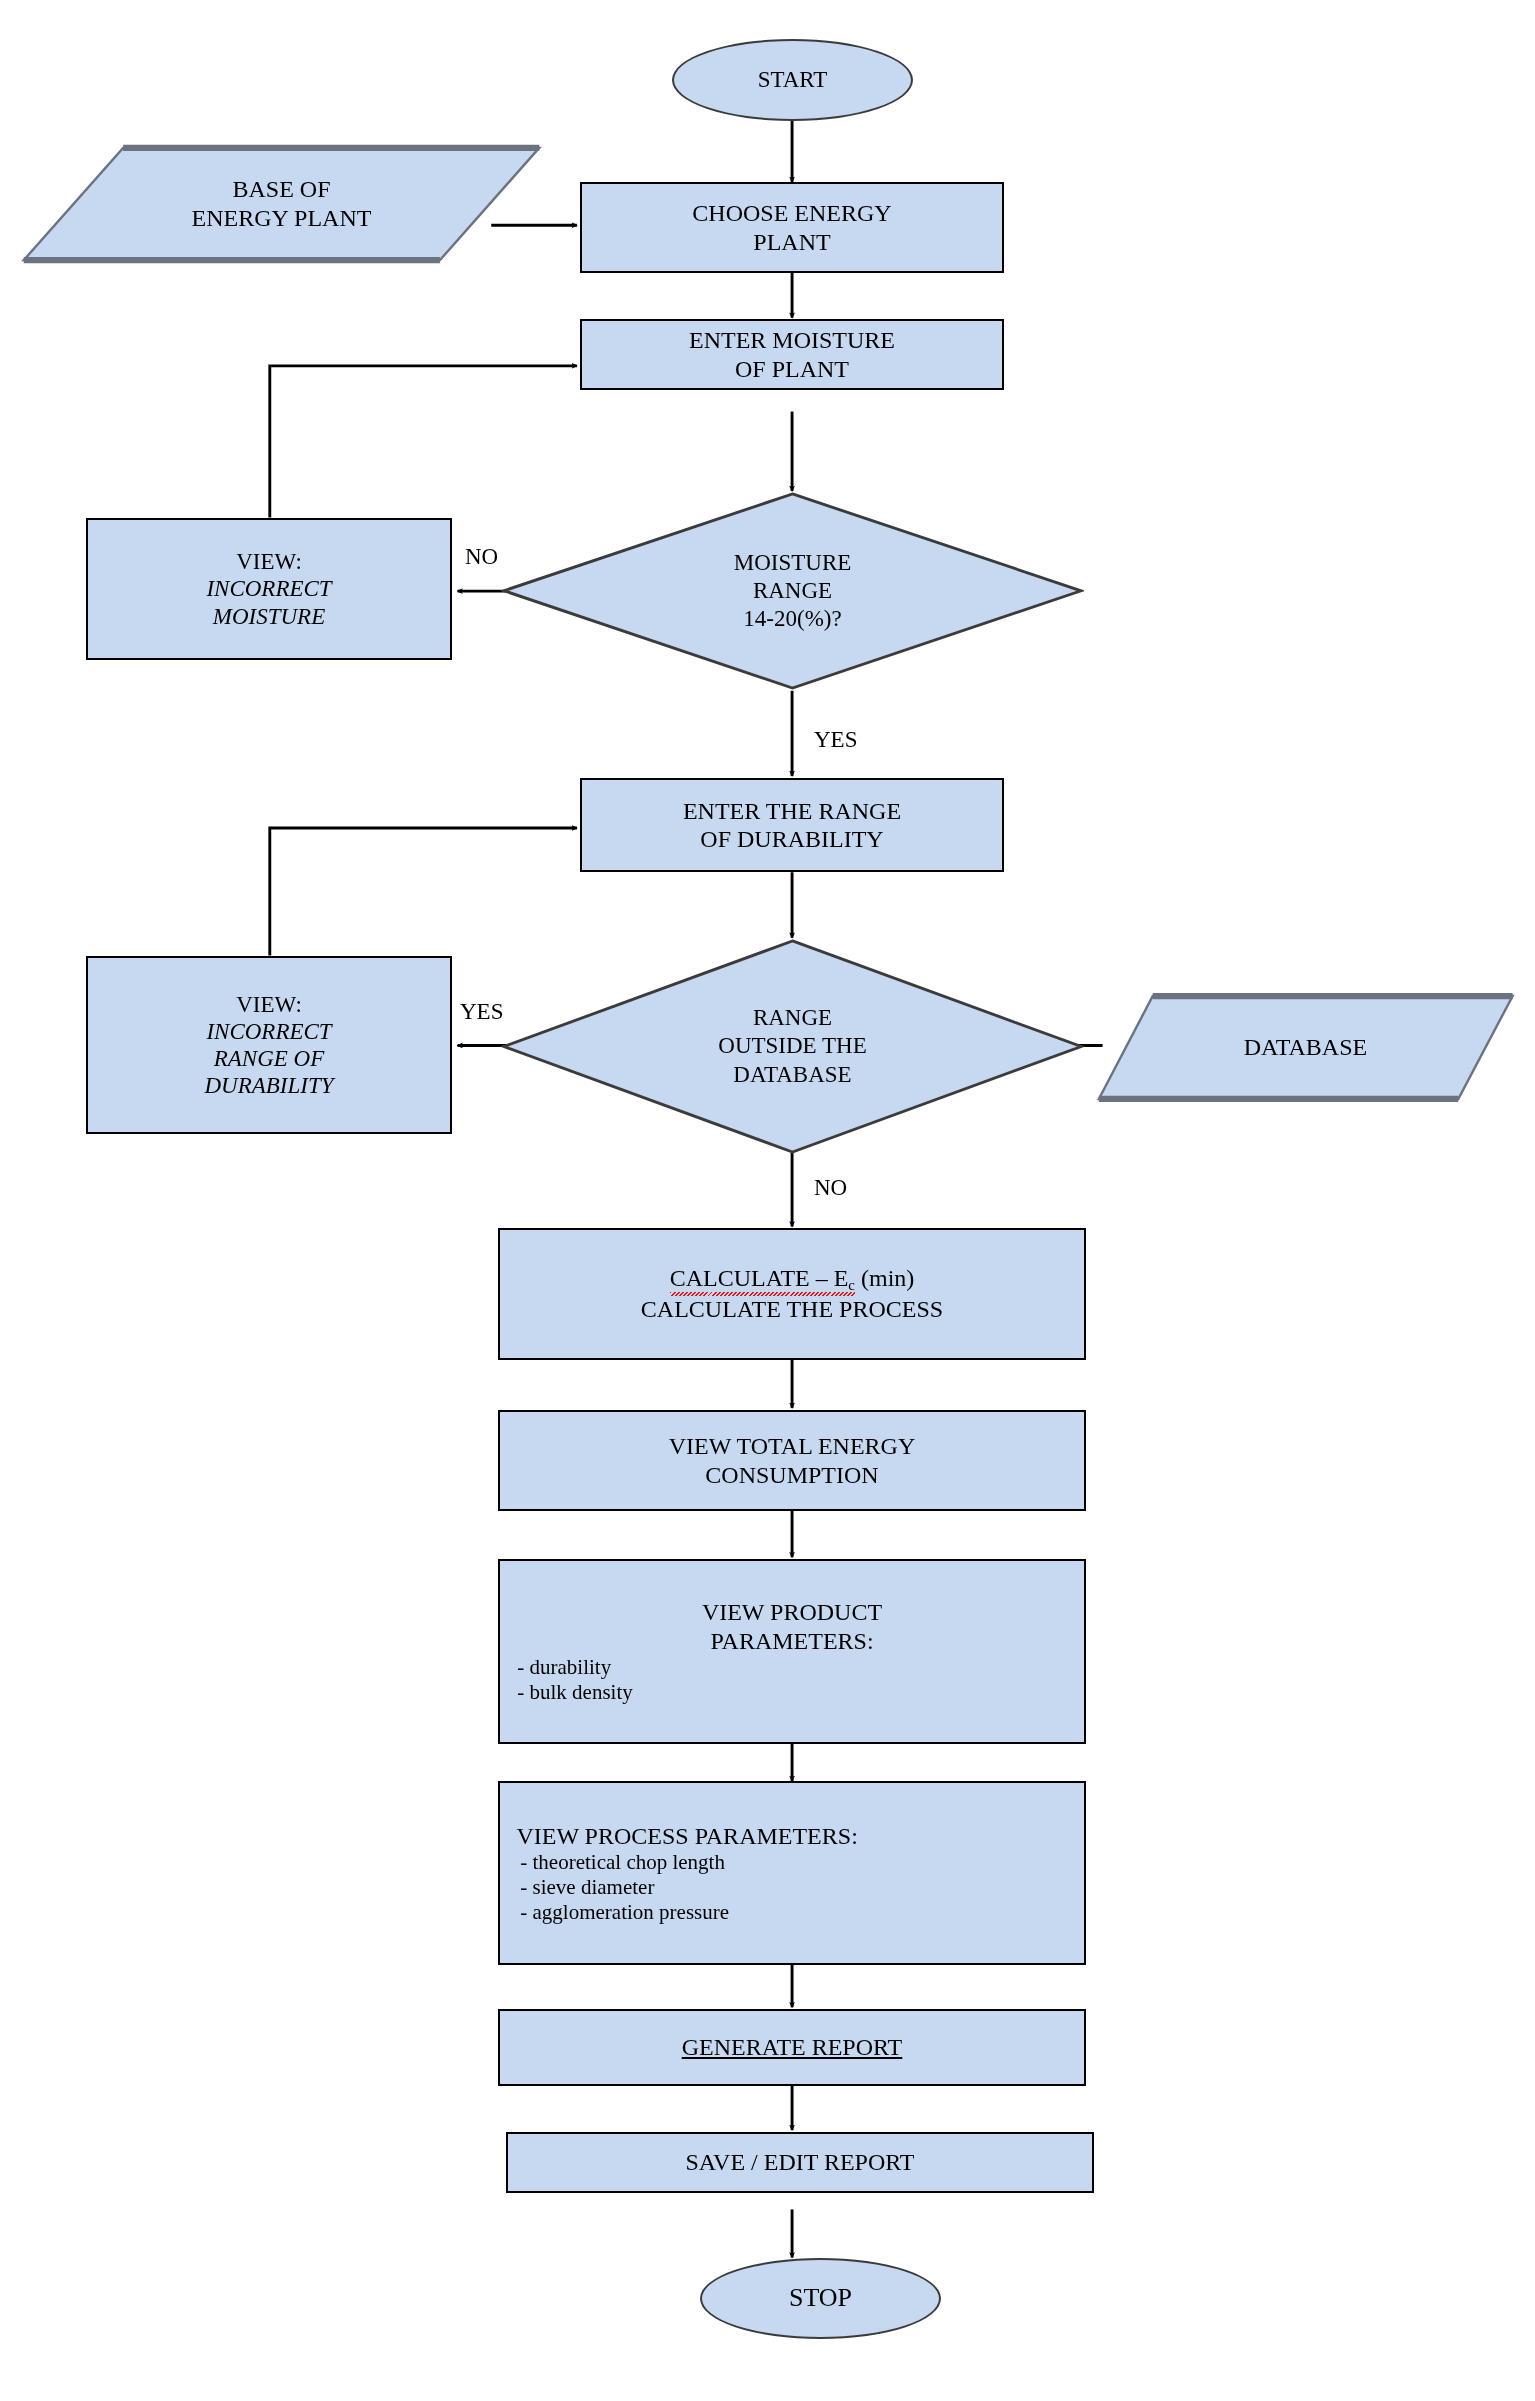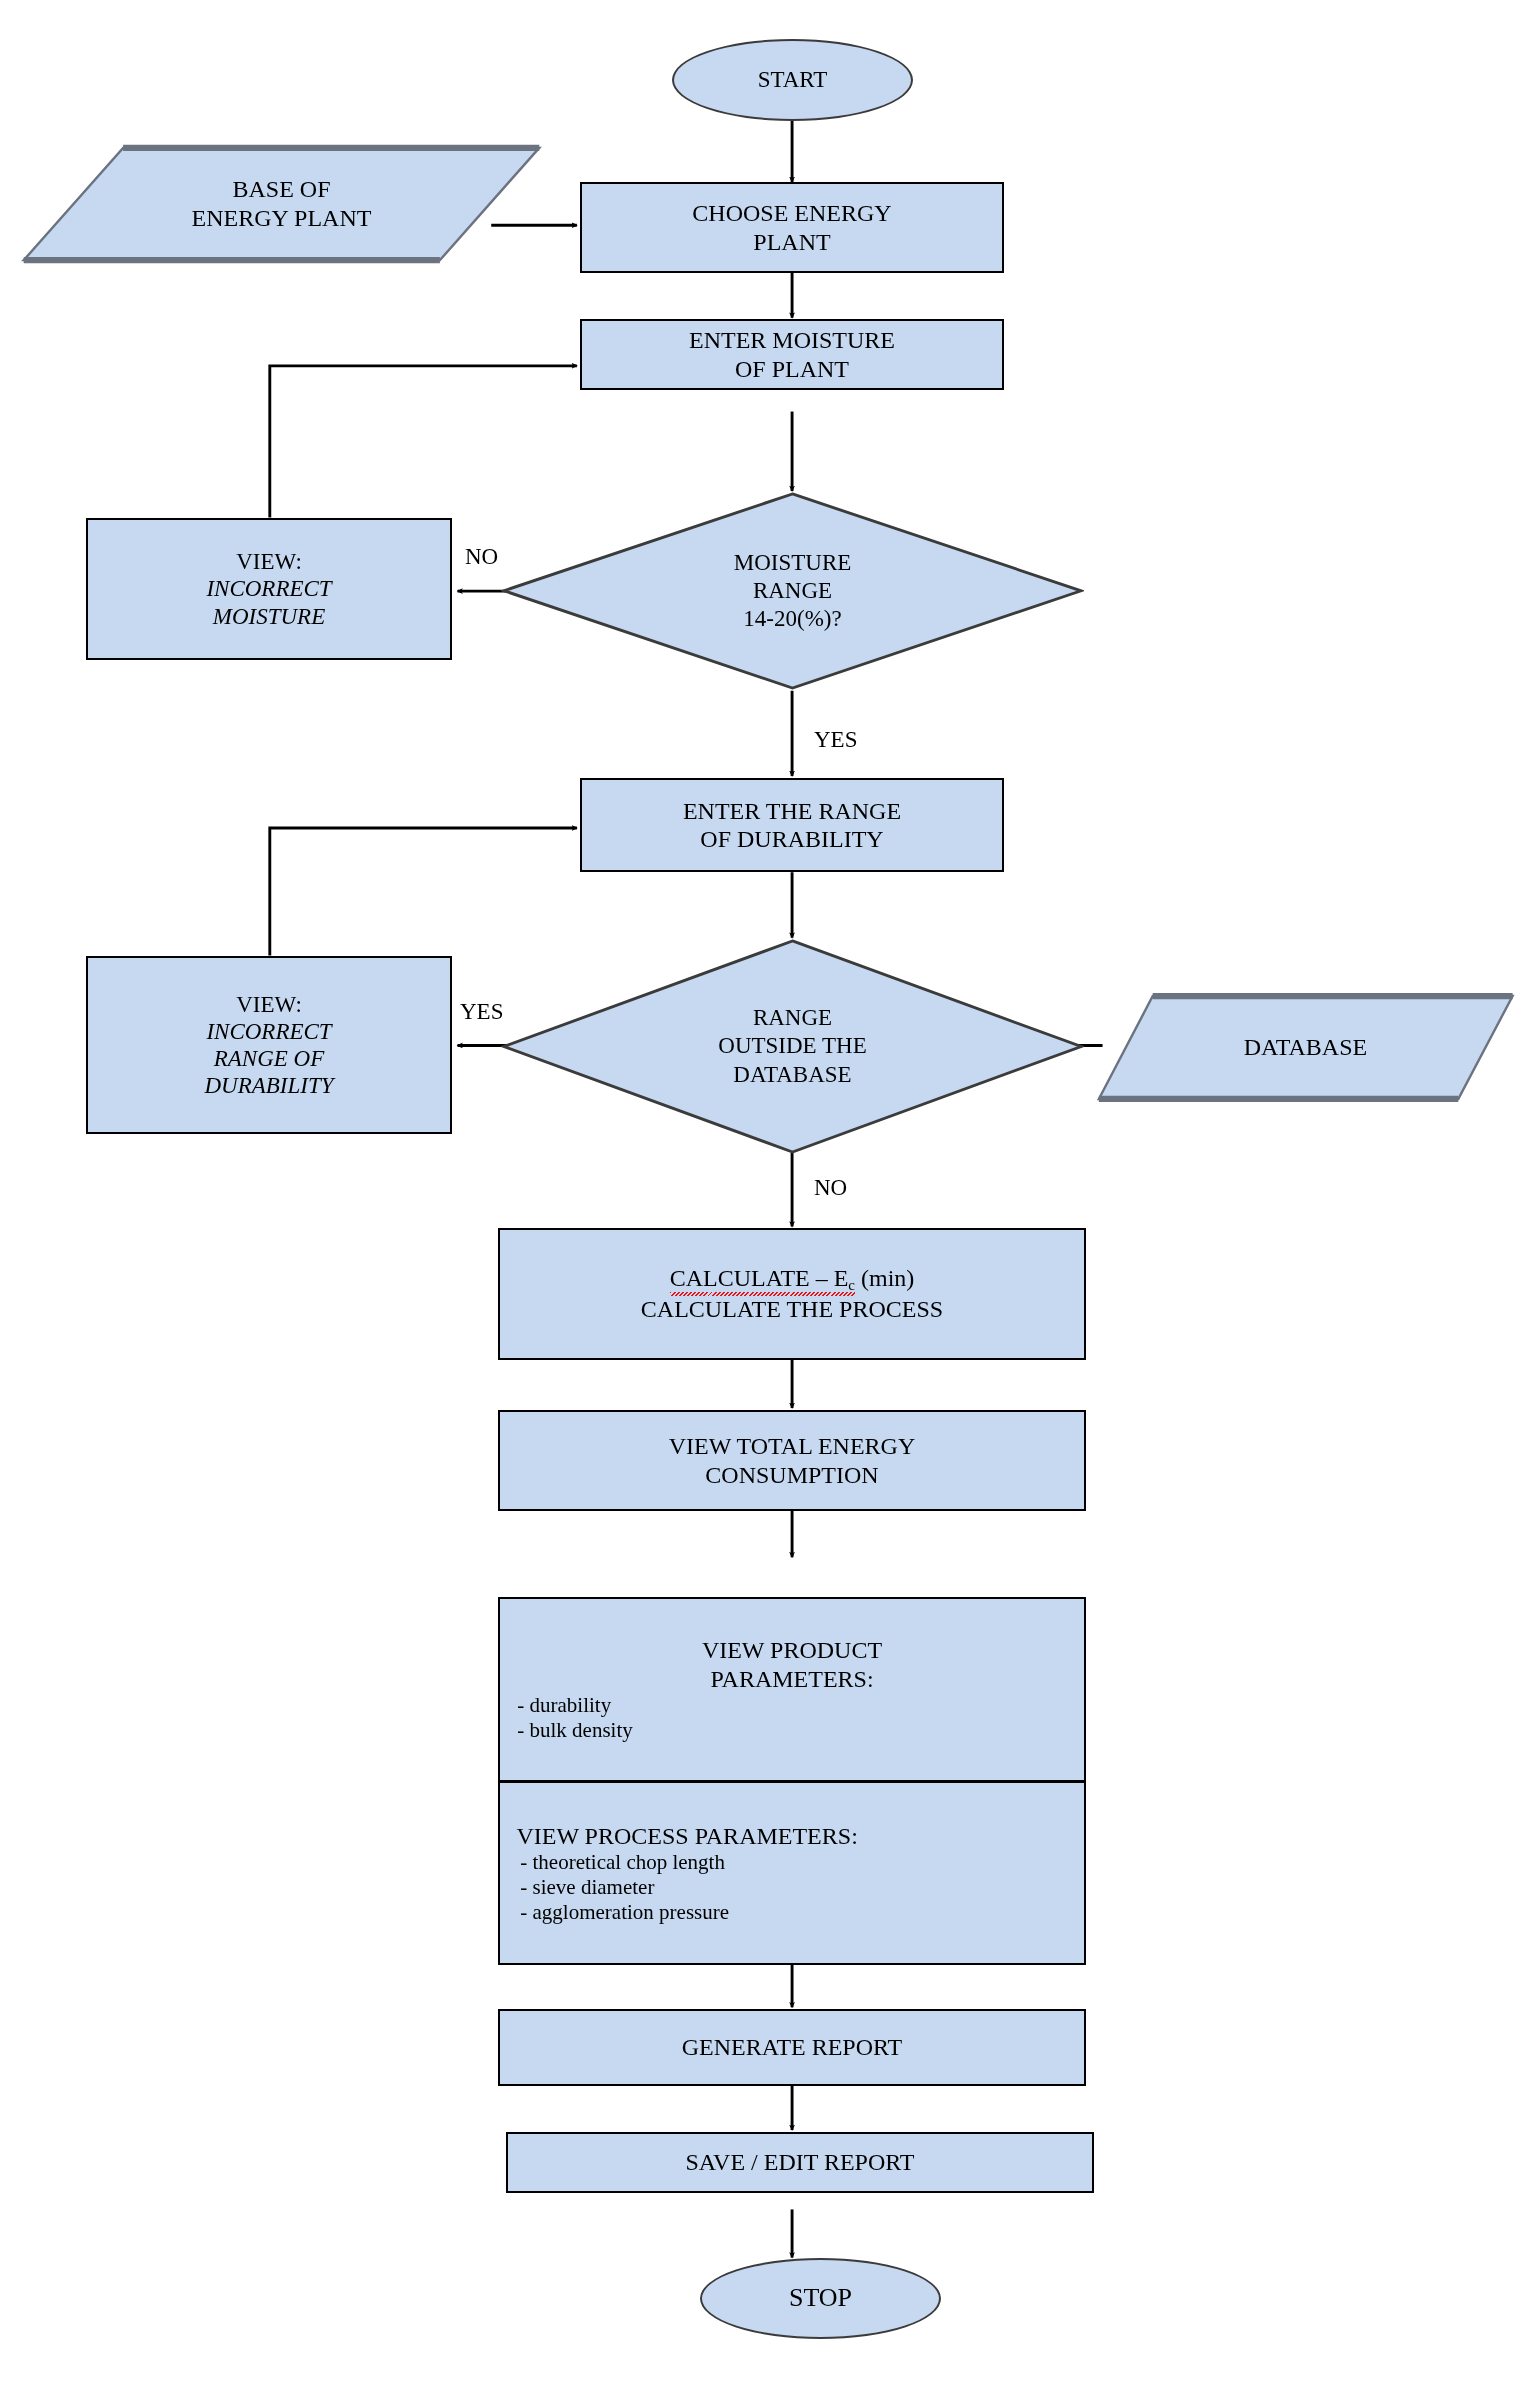--- a/index.html
+++ b/index.html
@@ -212,21 +212,21 @@
     </div>
   </div>
 
   <div class="node proc" style="left:498px;top:1410px;width:588px;height:101px;font-size:24px;">
     <div class="box-text">
       <div>VIEW TOTAL ENERGY</div>
       <div>CONSUMPTION</div>
     </div>
   </div>
 
-  <div class="node proc" style="left:498px;top:1597px;width:588px;height:185px;font-size:24px;">
+  <div class="node proc" style="left:498px;top:1559px;width:588px;height:185px;font-size:24px;">
     <div class="box-text">
       <div>VIEW PRODUCT</div>
       <div>PARAMETERS:</div>
       <div class="bulletlist lc">
         <div class="bullet-line">- durability</div>
         <div class="bullet-line">- bulk density</div>
       </div>
     </div>
   </div>
 
@@ -234,21 +234,21 @@
     <div class="box-text align-left" style="padding-left:16.4px;">
       <div>VIEW PROCESS PARAMETERS:</div>
       <div class="bulletlist lc" style="padding-left:3.9px;">
         <div class="bullet-line">- theoretical chop length</div>
         <div class="bullet-line">- sieve diameter</div>
         <div class="bullet-line">- agglomeration pressure</div>
       </div>
     </div>
   </div>
 
-  <div class="node proc" style="left:498px;top:2009px;width:588px;height:77px;font-size:24px;">
+  <div class="node proc" style="left:498px;top:2009px;width:588px;height:77px;font-size:24px;text-decoration:underline;">
     <span>GENERATE REPORT</span>
   </div>
 
   <div class="node proc" style="left:498px;top:2132px;width:588px;height:61px;font-size:24px;margin-left:8px;">
     <span>SAVE / EDIT REPORT</span>
   </div>
 
   <div class="node term" style="left:700px;top:2258px;width:241px;height:81px;font-size:26px;">
     <span>STOP</span>
   </div>

